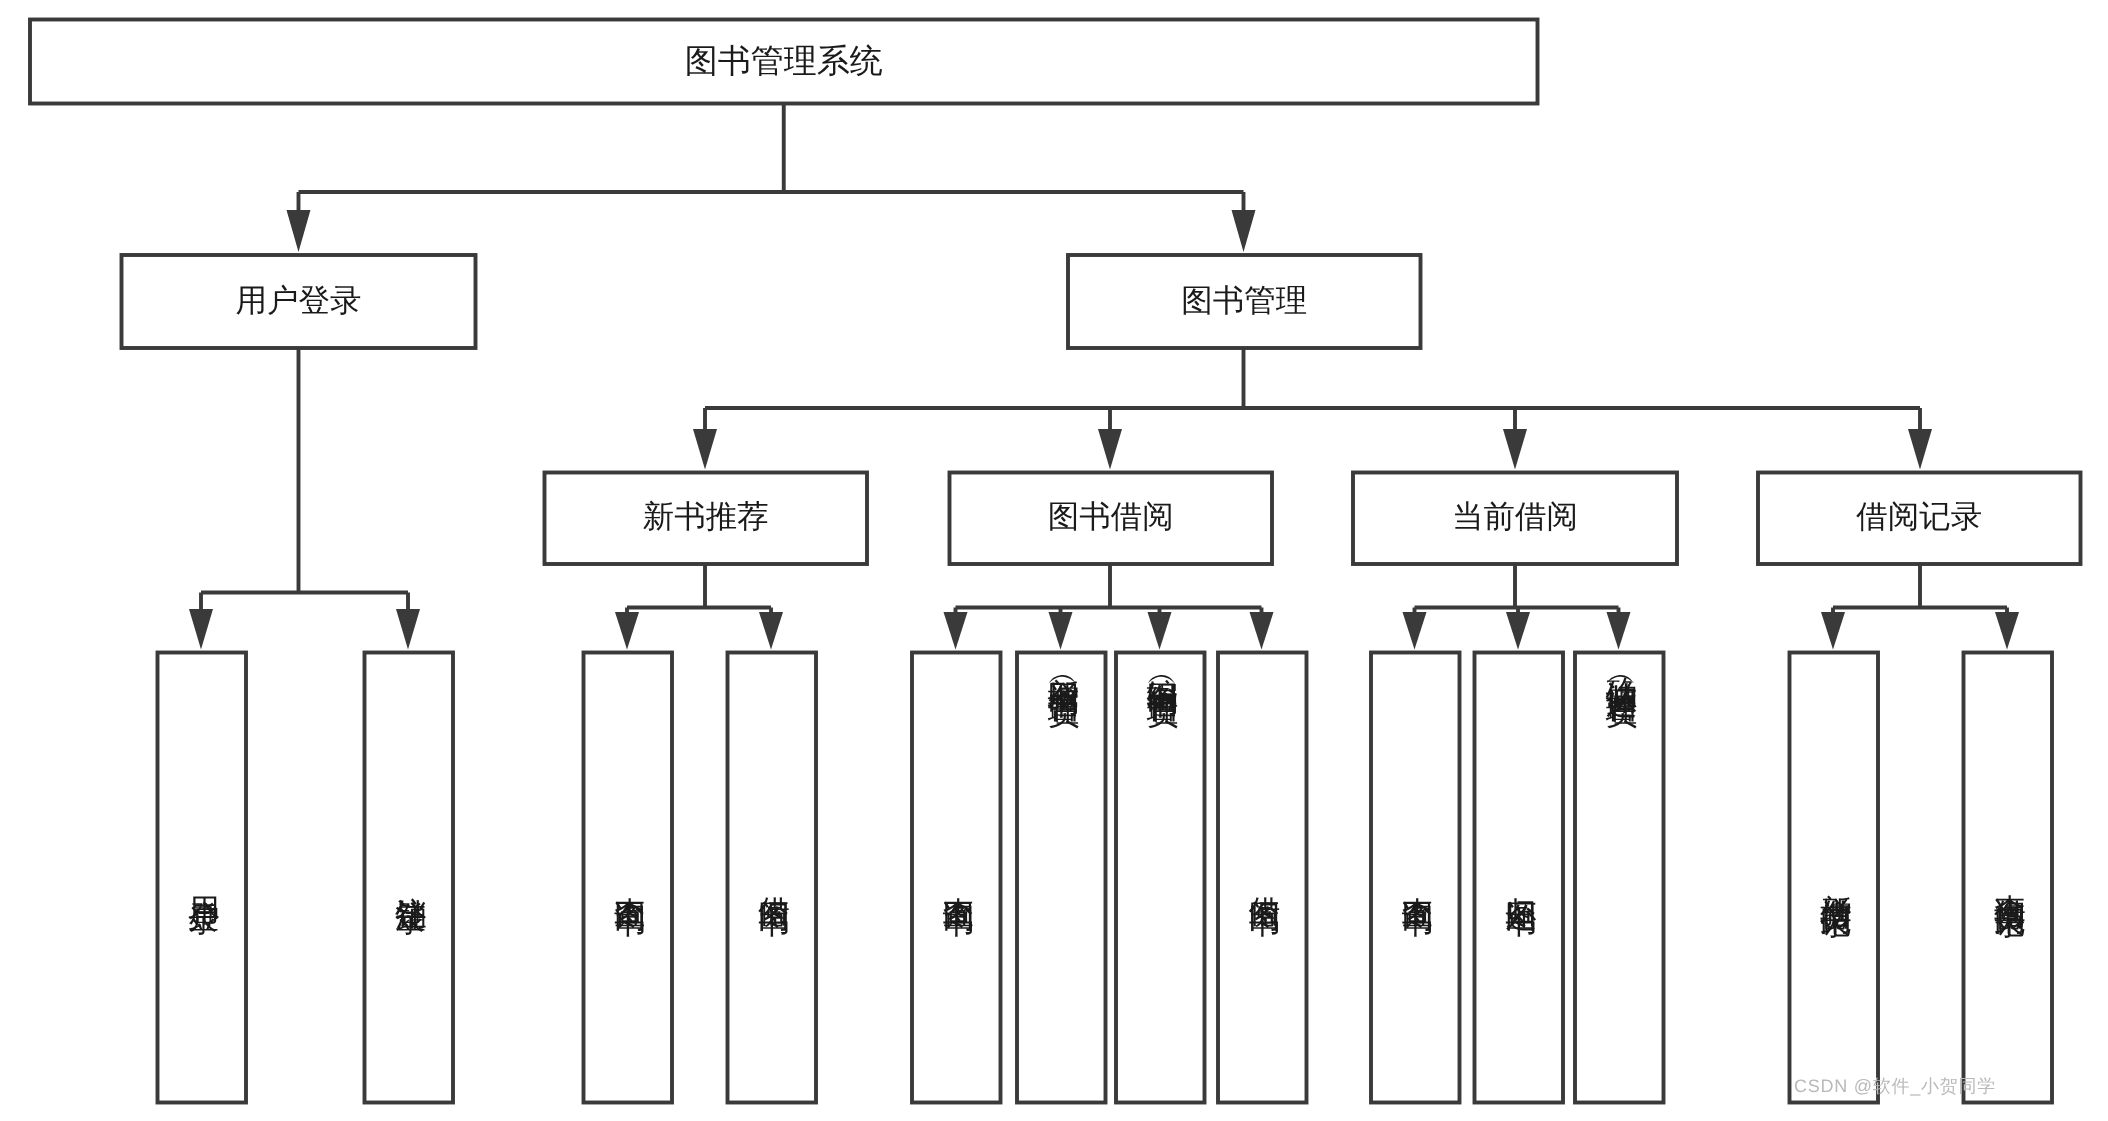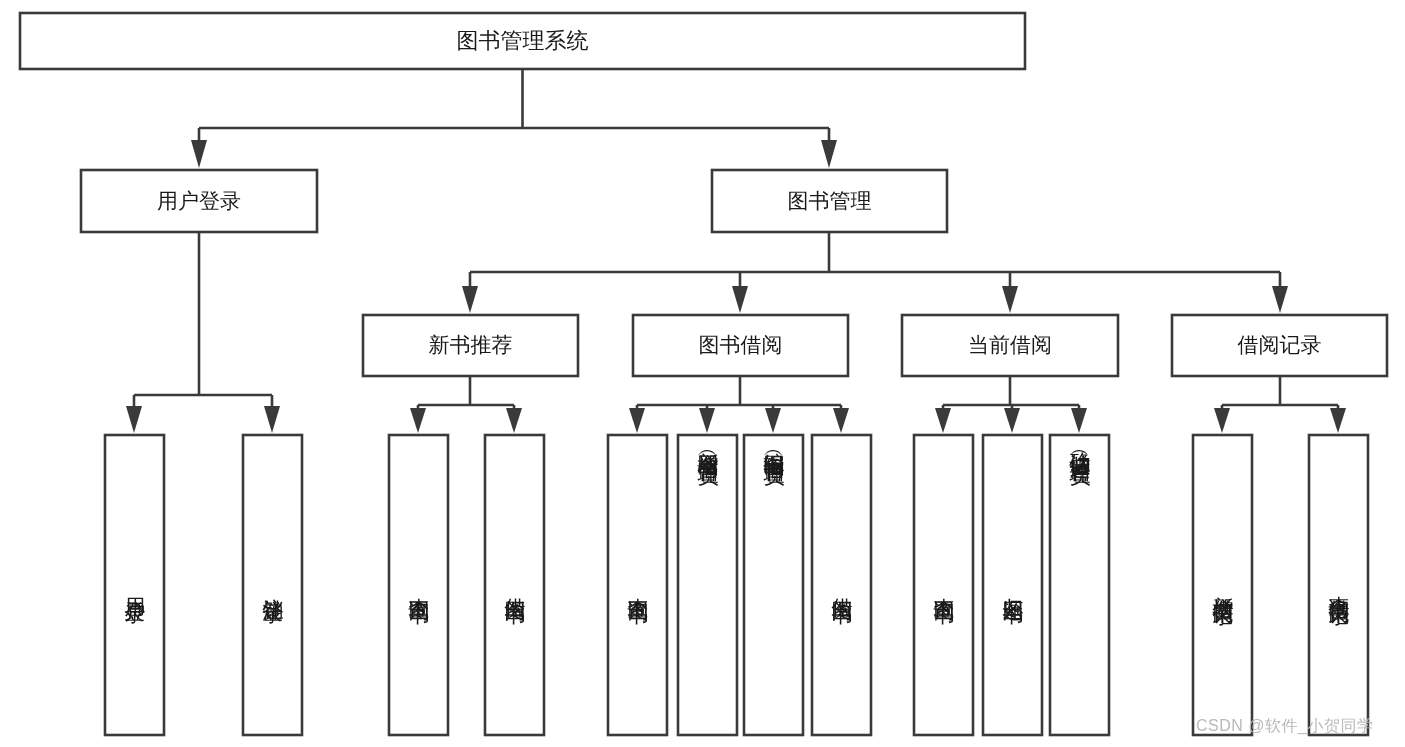--- a/index.html
+++ b/index.html
@@ -69,21 +69,21 @@
     font-size: 21px;
     line-height: 1.28;
     letter-spacing: 2px;
     color: #1a1a1a;
     white-space: nowrap;
     text-align: center;
   }
   .watermark {
     position: absolute;
     font-family: "Liberation Sans", "DejaVu Sans", sans-serif;
-    font-size: 16px;
+    font-size: 12px;
     color: #b9b9b9;
     white-space: nowrap;
     letter-spacing: 0.5px;
   }
 </style>
 </head>
 <body>
 
 <div id="diagram-root">
 

